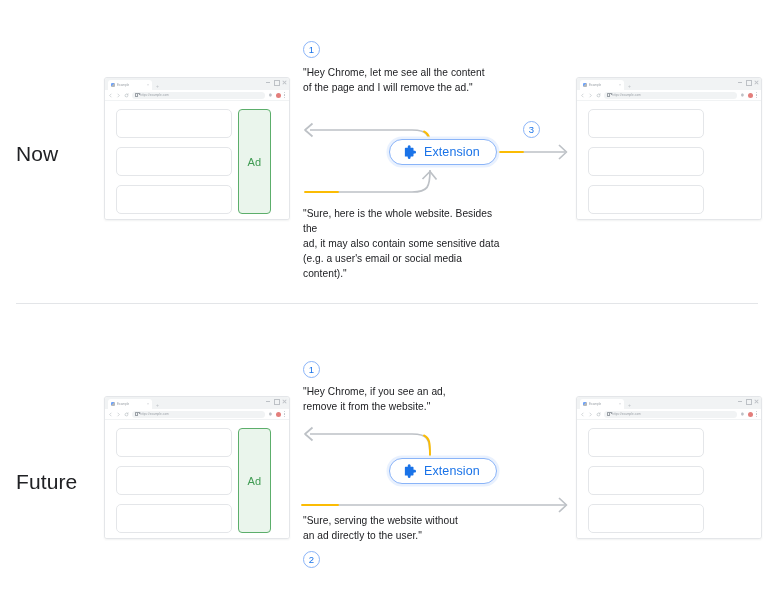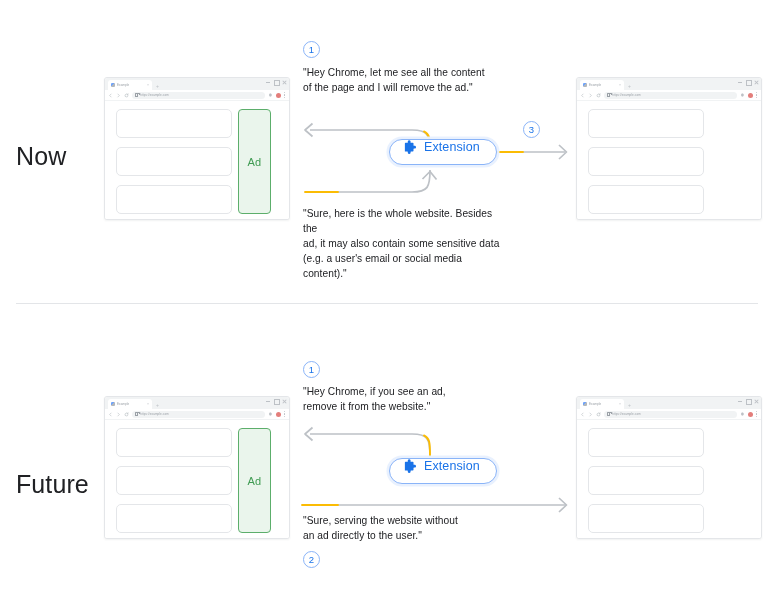--- a/index.html
+++ b/index.html
@@ -10,21 +10,21 @@
     background: #ffffff;
     font-family: "Liberation Sans", sans-serif;
     color: #202124;
     overflow: hidden;
   }
   .stage { position: relative; width: 774px; height: 589px; }
 
   
   .section-label {
     position: absolute;
-    font-size: 25px;
+    font-size: 21px;
     font-weight: 400;
     letter-spacing: 0.1px;
     color: #202124;
     white-space: nowrap;
   }
   .label-now    { left: 16px; top: 142px; }
   .label-future { left: 16px; top: 470px; }
 
   
   .divider {
@@ -246,21 +246,21 @@
     line-height: 15px;
     color: #202124;
     white-space: pre-line;
     letter-spacing: 0.05px;
   }
 
   
   .ext-pill {
     position: absolute;
     display: flex;
-    align-items: flex-start;
+    align-items: center;
     gap: 7px;
     height: 26px;
     padding: 0 16px 0 12px;
     border: 1.3px solid #8ab4f8;
     border-radius: 14px;
     background: #ffffff;
     box-shadow: 0 0 0 2.5px rgba(232,240,254,.95);
   }
   .ext-pill .pz { width: 15px; height: 15px; flex: 0 0 auto; display: block; }
   .ext-pill .lbl {

